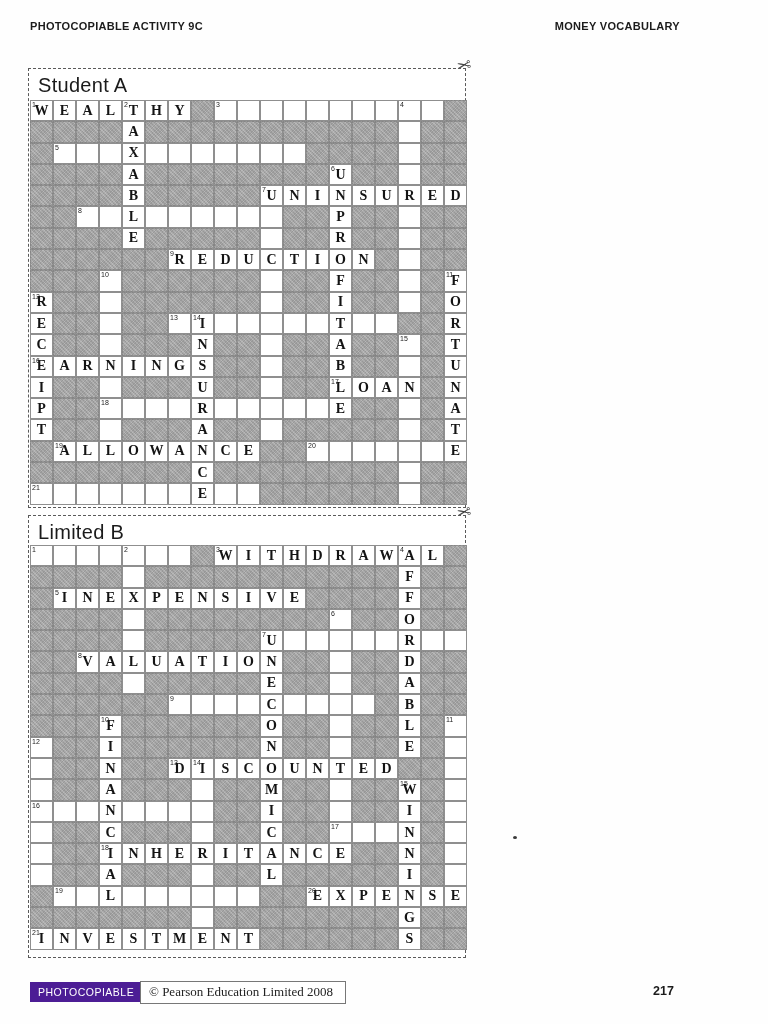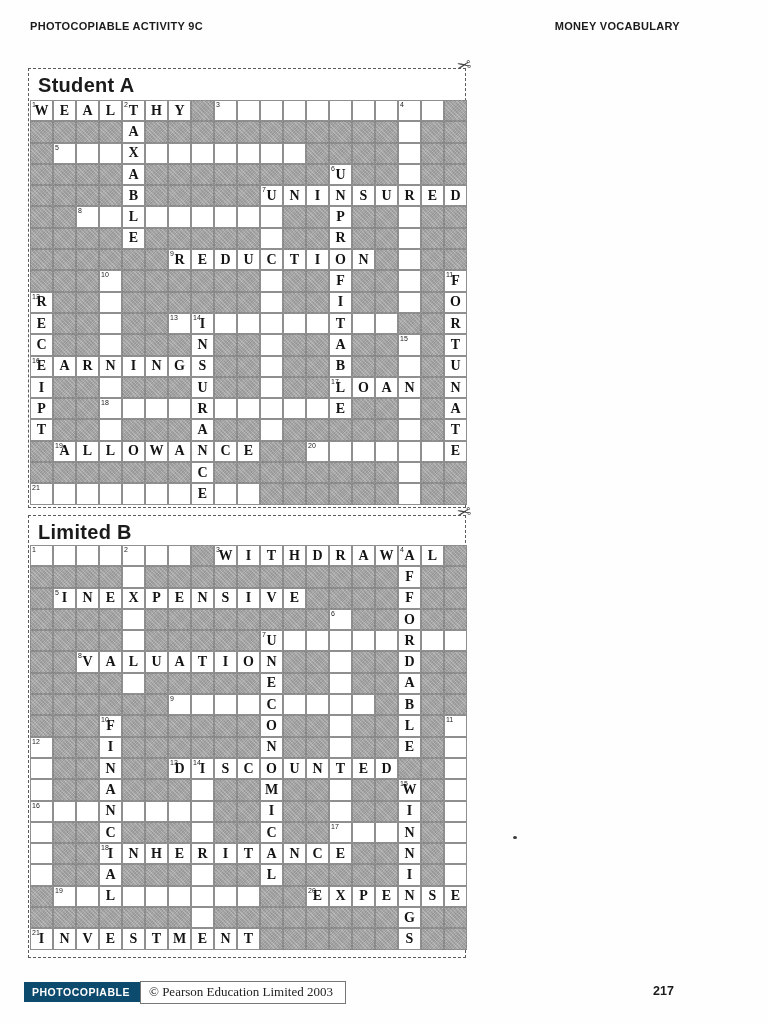--- a/index.html
+++ b/index.html
@@ -12,40 +12,40 @@
   .hdr{position:absolute; left:30px; top:20px; width:650px;
        display:flex; justify-content:space-between;
        font-size:11px; font-weight:bold; letter-spacing:.3px;text-align:center;}
   
   .cutout{position:absolute; left:28px; width:438px;
           border:1px dashed #5a5a5a; background:#fff; box-sizing:border-box;}
   .cutout .scissors{position:absolute; right:-6px; top:-12px;
           font-size:17px; color:#444; transform:scaleX(-1) rotate(10deg);
           background:transparent; line-height:1;}
   .cutout h2{margin:0; position:absolute; left:9px; top:5px;
-          font-size:20px; font-weight:bold; letter-spacing:.3px;}
+          font-size:20px; font-weight:normal; letter-spacing:.3px;}
   
   .grid{position:absolute; display:grid;
         grid-template-columns:repeat(19,23px); grid-auto-rows:21.3px;}
   .cell{position:relative; box-sizing:border-box;
         display:flex; align-items:center; justify-content:center;}
   .cell.white{background:#fff; border:1px solid #8f8f8f;}
   .cell.block{
         background-color:#a7a7a7;
         background-image:
           repeating-linear-gradient(45deg, rgba(255,255,255,.20) 0 1px, rgba(255,255,255,0) 1px 3px),
           repeating-linear-gradient(-45deg, rgba(40,40,40,.12) 0 1px, rgba(40,40,40,0) 1px 2px);
         border:1px solid rgba(110,110,110,.45);}
   .cell .num{position:absolute; left:1px; top:0px; font-style:normal;
         font-size:7px; line-height:8px; font-family:"Liberation Sans",sans-serif; color:#222;}
   .cell .letter{font-family:"Liberation Serif", serif; font-weight:bold;
         font-size:14px; line-height:1; color:#141414;}
   
-  .badge{position:absolute; left:24px; top:982px; background:#0c4a6e; color:#fff;
-        font-size:10.5px; font-weight:bold; letter-spacing:.5px; padding:4px 11px 4px 8px;}
+  .badge{position:absolute; left:30px; top:982px; background:#4c1d95; color:#fff;
+        font-size:10.5px; font-weight:normal; letter-spacing:.5px; padding:4px 11px 4px 8px;}
   .copy{position:absolute; left:140px; top:981px; border:1px solid #777; background:#fff;
         font-family:"Liberation Serif", serif; font-size:13px; padding:2px 12px 3px 8px; color:#222;}
   .pagenum{position:absolute; left:653px; top:984px; font-size:12.5px; font-weight:bold;}
   .speck{position:absolute; left:513px; top:836px; width:4px; height:3px;
         background:#3a3a3a; border-radius:50%;}
 </style>
 </head>
 <body>
 
 <div class="page">
@@ -1216,16 +1216,16 @@
           <b class="letter">S</b>
         </div>
         <div class="cell block"></div>
         <div class="cell block"></div>
       </div>
   </section>
 
   <span class="speck"></span>
 
   <span class="badge">PHOTOCOPIABLE</span>
-  <span class="copy">© Pearson Education Limited 2003</span>
+  <span class="copy">© Pearson Education Limited 2008</span>
   <span class="pagenum">217</span>
 
 </div>
 
 </body></html>

